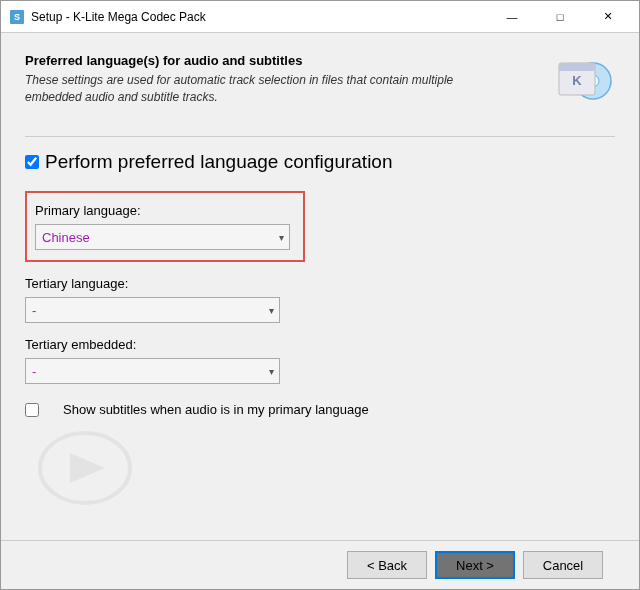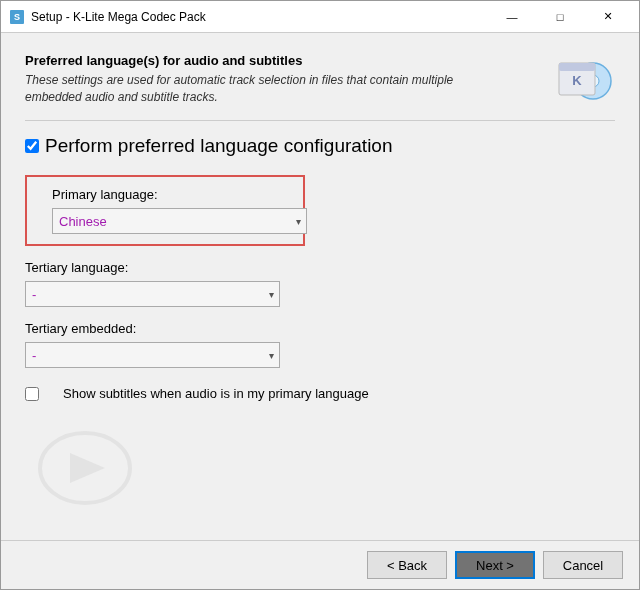--- a/index.html
+++ b/index.html
@@ -59,21 +59,21 @@
     .content-area {
       display: flex;
       flex-direction: column;
       flex: 1;
       padding: 20px 24px 12px 24px;
     }
     .header-section {
       display: flex;
       align-items: flex-start;
       justify-content: center;
-      margin-bottom: 12px;
+      margin-bottom: 28px;
     }
     .header-text {
       flex: 1;
     }
     .header-title {
       font-weight: bold;
       font-size: 13px;
       margin-bottom: 4px;
     }
     .header-desc {
@@ -103,21 +103,21 @@
     .checkbox-row input[type="checkbox"] {
       width: 14px;
       height: 14px;
       cursor: pointer;
     }
     .checkbox-label {
       font-size: 19px;
     }
     .lang-section {
       border: 2px solid #d9534f;
-      padding: 10px 25px;
+      padding: 10px 8px;
       margin-bottom: 14px;
       display: inline-block;
       width: 280px;
     }
     .lang-label {
       font-size: 13px;
       margin-bottom: 6px;
     }
     .select-wrapper {
       position: relative;
@@ -174,21 +174,21 @@
       position: absolute;
       bottom: 20px;
       left: 10px;
       width: 100px;
       height: 80px;
       opacity: 0.12;
     }
     .footer {
       background: #f0f0f0;
       border-top: 1px solid #ccc;
-      padding: 10px 16px;
+      padding: 10px 36px;
       display: flex;
       justify-content: flex-end;
       gap: 8px;
       align-items: center;
     }
     .footer-btn {
       min-width: 80px;
       height: 28px;
       border: 1px solid #aaa;
       background: #e1e1e1;

